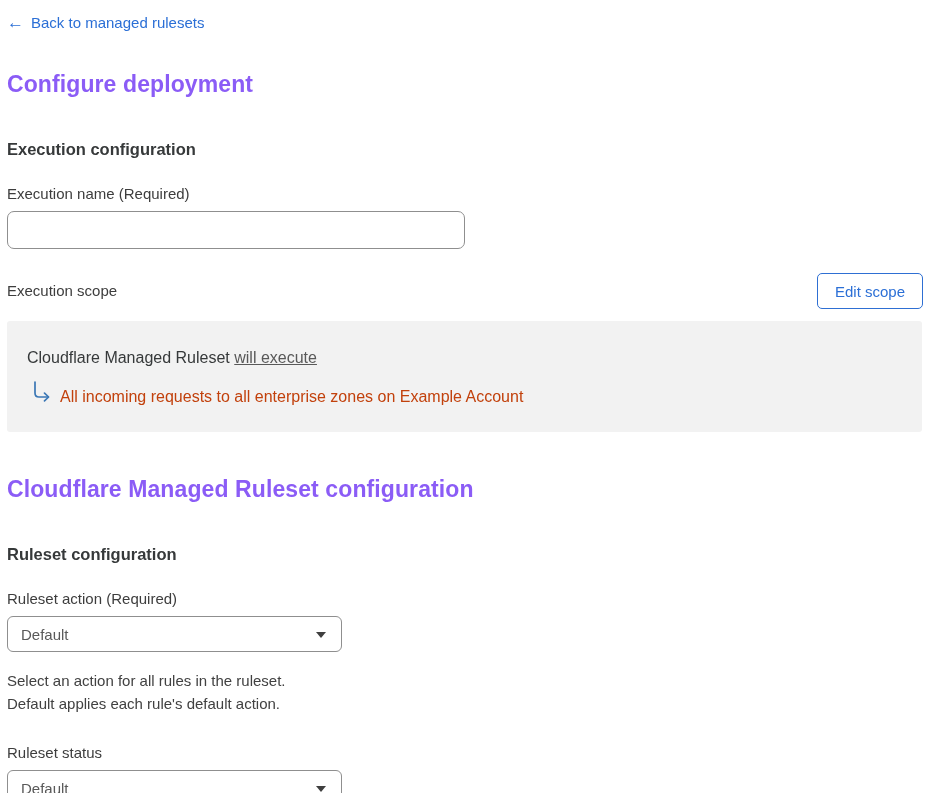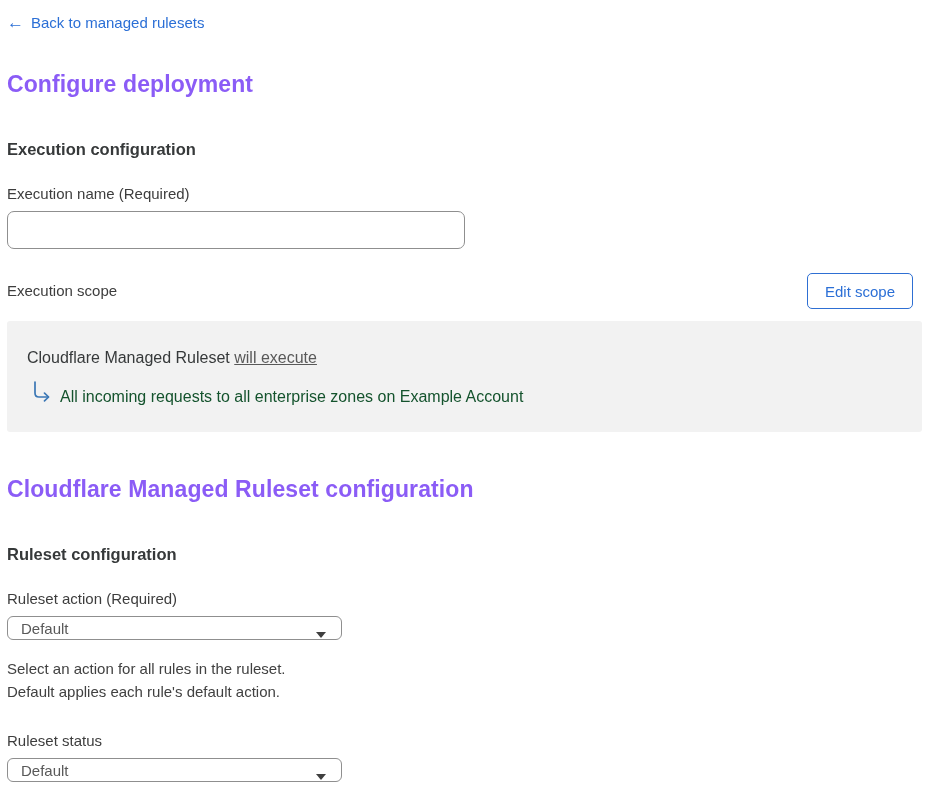--- a/index.html
+++ b/index.html
@@ -50,42 +50,42 @@
   }
   .scope-text .scope-label { font-size: 15px; color: #3d3d3d; line-height: 24px; }
   .scope-text .scope-desc  { font-size: 15px; color: #3d3d3d; line-height: 24px; }
 
   .edit-scope-btn {
     background: #ffffff;
     border: 1px solid #2e6fd3; border-radius: 5px;
     color: #2b6fd6; font-size: 15px;
     font-family: "Liberation Sans", sans-serif;
     padding: 7px 17px; height: 36px;
-    cursor: pointer; margin-right: 11px;
+    cursor: pointer; margin-right: 1px;
   }
 
   .scope-panel {
     margin-top: 12px;
     width: 915px; min-height: 103px;
     background: #f2f2f2; border-radius: 3px;
     padding: 27px 20px 24px 20px;
   }
   .scope-panel .line1 { font-size: 16px; line-height: 20px; }
   .scope-panel .line1 .subject { color: #36393a; }
   .scope-panel .line1 .verb { color: #595959; text-decoration: underline; }
   .scope-panel .line2 {
     display: flex; align-items: flex-start; gap: 7px;
     margin-top: 12px; padding-left: 4px;
   }
-  .scope-panel .line2 .detail { font-size: 16px; color: #14532d; line-height: 22px; padding-top: 6px; }
+  .scope-panel .line2 .detail { font-size: 16px; color: #c2410c; line-height: 22px; padding-top: 6px; }
   .branch-arrow-svg { display: block; }
 
   .select-box {
     position: relative;
-    width: 335px; height: 24px;
+    width: 335px; height: 36px;
     border: 1px solid #8f8f8f; border-radius: 6px;
     background: #ffffff; cursor: pointer;
     display: flex; align-items: center;
     padding: 8px 13px;
   }
   .select-box .select-value { font-size: 15px; color: #595959; }
   .select-box .caret {
     position: absolute; right: 15px; top: 15px;
     width: 0; height: 0;
     border-left: 5px solid transparent;

